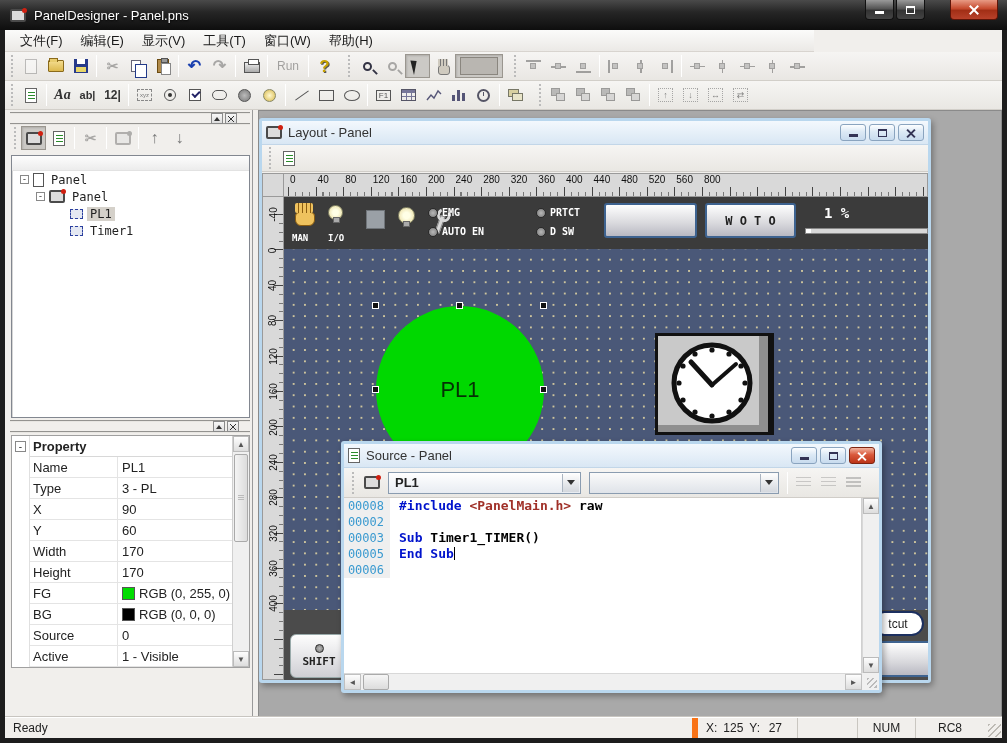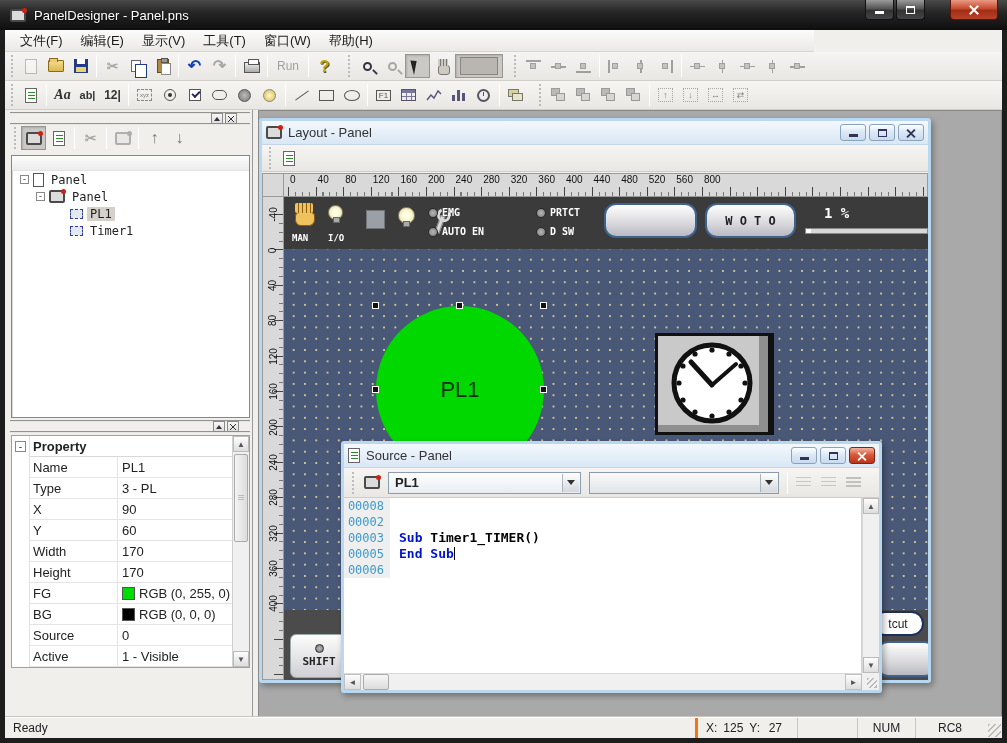--- a/index.html
+++ b/index.html
@@ -132,21 +132,21 @@
 .vruler{position:absolute;left:0;top:76px;width:22px;height:483px;background:#d9d9d9;border:1px solid #9a9a9a;border-top:none;overflow:hidden;
 background-image:repeating-linear-gradient(180deg,#444 0 1px,transparent 1px 35.4px),repeating-linear-gradient(180deg,#777 0 1px,transparent 1px 8.85px);background-size:9px 100%,4px 100%;background-position:100% 17px,100% 17px;background-repeat:no-repeat}
 .vslot{height:35.4px;display:flex;align-items:center;justify-content:center}
 .vslot i{font-style:normal;font-size:10px;transform:rotate(-90deg);color:#111}
 .canvas{position:absolute;left:22px;top:76px;width:644px;height:483px;overflow:hidden;background:#4b4b4b}
 .strip{position:absolute;left:0;top:0;width:644px;height:52px;background:#3b3b3b}
 .bluezone{position:absolute;left:0;top:52px;width:644px;height:361px;background:#4a5878;background-image:radial-gradient(circle,#cdc49c 1px,transparent 1.4px);background-size:11.3px 11.3px;background-position:4px 5px}
 .strip .slabel{position:absolute;color:#fff;font-size:9px;font-weight:bold;font-family:"DejaVu Sans Mono",monospace}
 .rrow{position:absolute;display:flex;align-items:center;gap:4px;color:#fff;font-size:10px;font-weight:bold;font-family:"DejaVu Sans Mono",monospace}
 .rdot{width:10px;height:10px;border-radius:50%;background:radial-gradient(#b8b8b8,#777);border:1px solid #2a2a2a;flex:none}
-.pbtn{position:absolute;border:2px solid #3e6390;border-radius:12px;background:linear-gradient(#fefefe,#d8d8dc 60%,#b9b9c2);display:flex;align-items:center;justify-content:center;font-weight:bold}
+.pbtn{position:absolute;border:2px solid #3e6390;border-radius:3px;background:linear-gradient(#fefefe,#d8d8dc 60%,#b9b9c2);display:flex;align-items:center;justify-content:center;font-weight:bold}
 .hand{position:relative;width:26px;height:24px}
 .hand::before{content:"";position:absolute;left:3px;top:9px;width:18px;height:12px;background:#efc25e;border:1px solid #8a5c10;border-radius:4px 4px 6px 6px}
 .hand::after{content:"";position:absolute;left:3px;top:0;width:18px;height:10px;background:repeating-linear-gradient(90deg,#efc25e 0 3px,#8a5c10 3px 4px);border-radius:2px}
 .bulb{width:15px;height:15px;border-radius:50%;background:radial-gradient(#ffffe6 30%,#e6d896);border:1px solid #8a8a6a;position:relative}
 .bulb::after{content:"";position:absolute;left:4px;bottom:-4px;width:5px;height:4px;background:#aaa;border:1px solid #666}
 .wrench{position:relative;width:20px;height:26px;transform:rotate(20deg)}
 .wrench::before{content:"";position:absolute;left:9px;top:8px;width:3px;height:16px;background:#d8d8d8;border:1px solid #888}
 .wrench::after{content:"";position:absolute;left:5px;top:0;width:8px;height:8px;border:3px solid #d8d8d8;border-radius:50%;border-top-color:transparent}
 .handle{position:absolute;width:7px;height:7px;background:#111;border:1px solid #fff}
 
@@ -807,21 +807,21 @@
               <span class="i-ind"></span>
             </div>
           <div class="tbi dis">
               <span class="i-ind"></span>
             </div>
           <div class="tbi dis">
               <span class="i-ind" style="background:repeating-linear-gradient(180deg,#777 0 2px,transparent 2px 4px)"></span>
             </div>
         </div>
         <div class="editor">
-            <div class="cl"><span class="ln">00008</span></div>
+            <div class="cl"><span class="ln">00008</span><span class="ct"><span class="c-kw">#include</span><span class="c-pl"> </span><span class="c-inc">&lt;PanelMain.h&gt;</span><span class="c-pl"> raw</span></span></div>
             <div class="cl"><span class="ln">00002</span><span class="ct"></span></div>
             <div class="cl"><span class="ln">00003</span><span class="ct"><span class="c-kw">Sub</span><span class="c-pl"> Timer1_TIMER()</span></span></div>
             <div class="cl"><span class="ln">00005</span><span class="ct"><span class="c-kw">End</span><span class="c-pl"> </span><span class="c-kw">Sub</span><span class="c-caret"></span></span></div>
             <div class="cl"><span class="ln">00006</span><span class="ct"></span></div>
           </div>
         <div class="vscroll">
           <div class="sbtn">
               <span>▲</span>
             </div>
           <div class="sbtn sbot">
@@ -836,21 +836,21 @@
           <span style="flex:1"></span>
           <div class="harrow">
               <span>►</span>
             </div>
         </div>
         <div class="cornergrip"></div>
       </div>
     </div>
 
     <div class="statusbar">
-      <div class="spane" style="flex:1;border-right:3px solid #f97316">
+      <div class="spane" style="flex:1;border-right:6px solid #f97316">
         <span>Ready</span>
       </div>
       <div class="spane" style="width:100px">
         <span>X:</span>
         <span class="rv" style="width:26px">125</span>
         <span style="margin-left:6px">Y:</span>
         <span class="rv" style="width:22px">27</span>
       </div>
       <div class="spane" style="width:60px"></div>
       <div class="spane" style="width:58px;justify-content:center">

